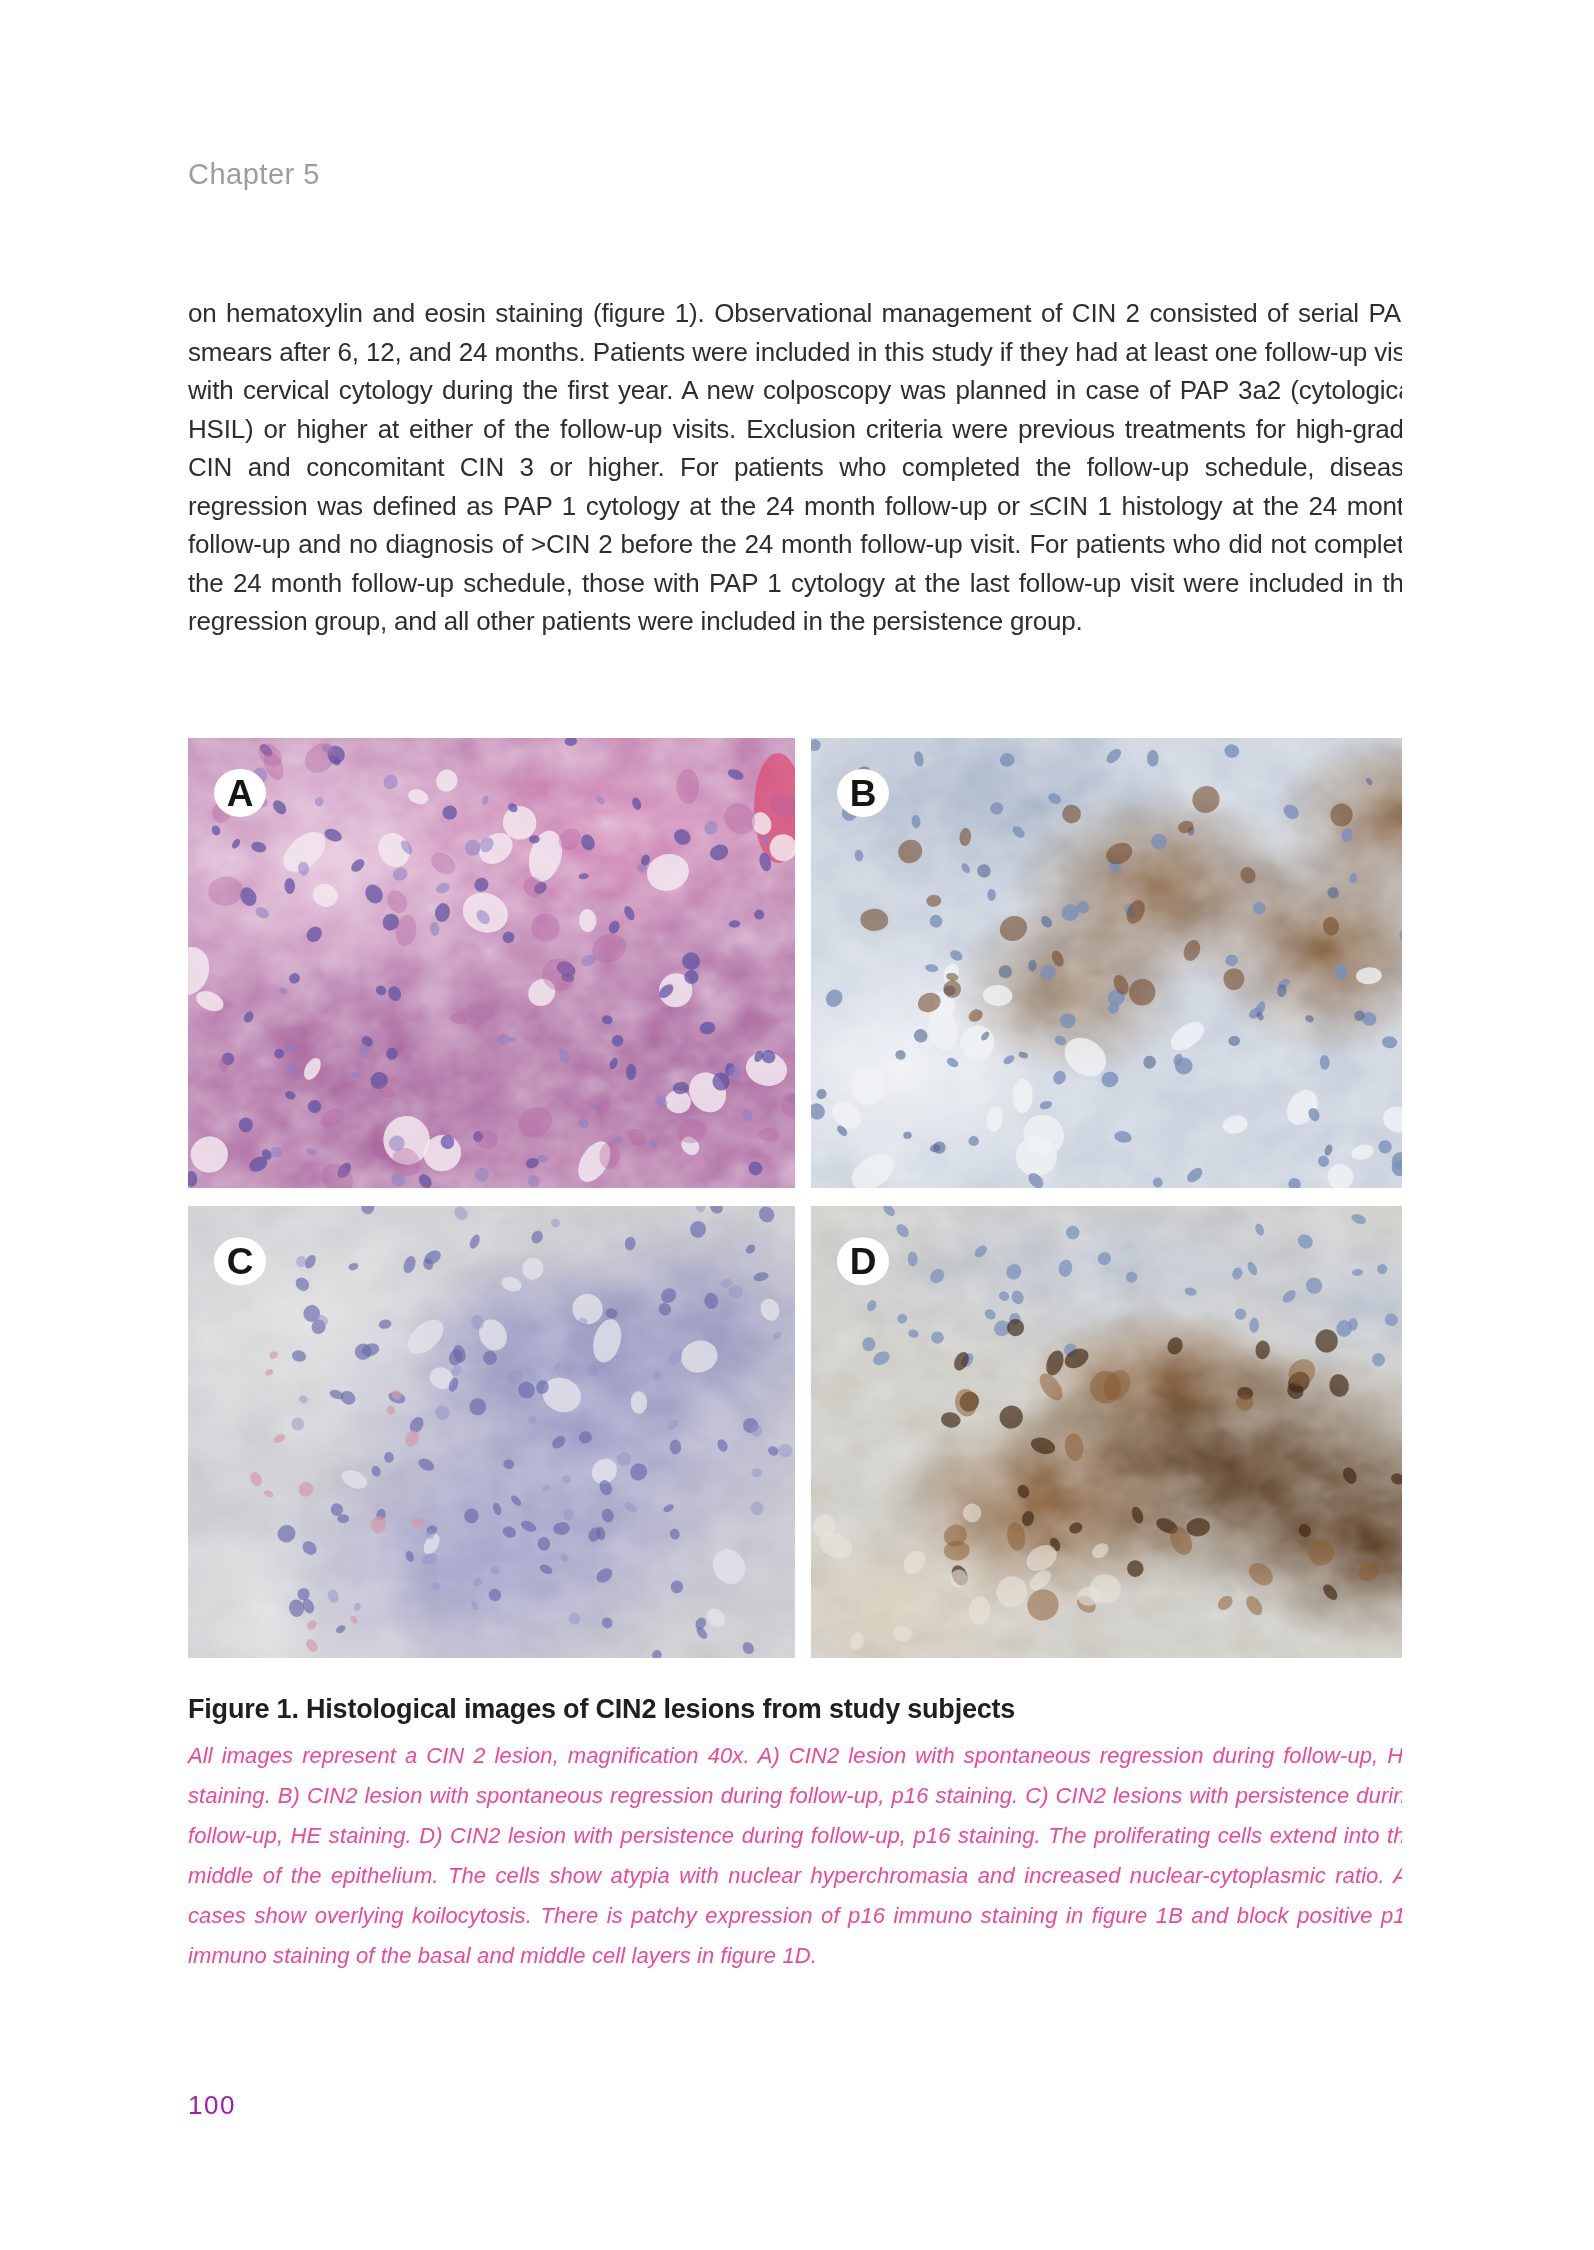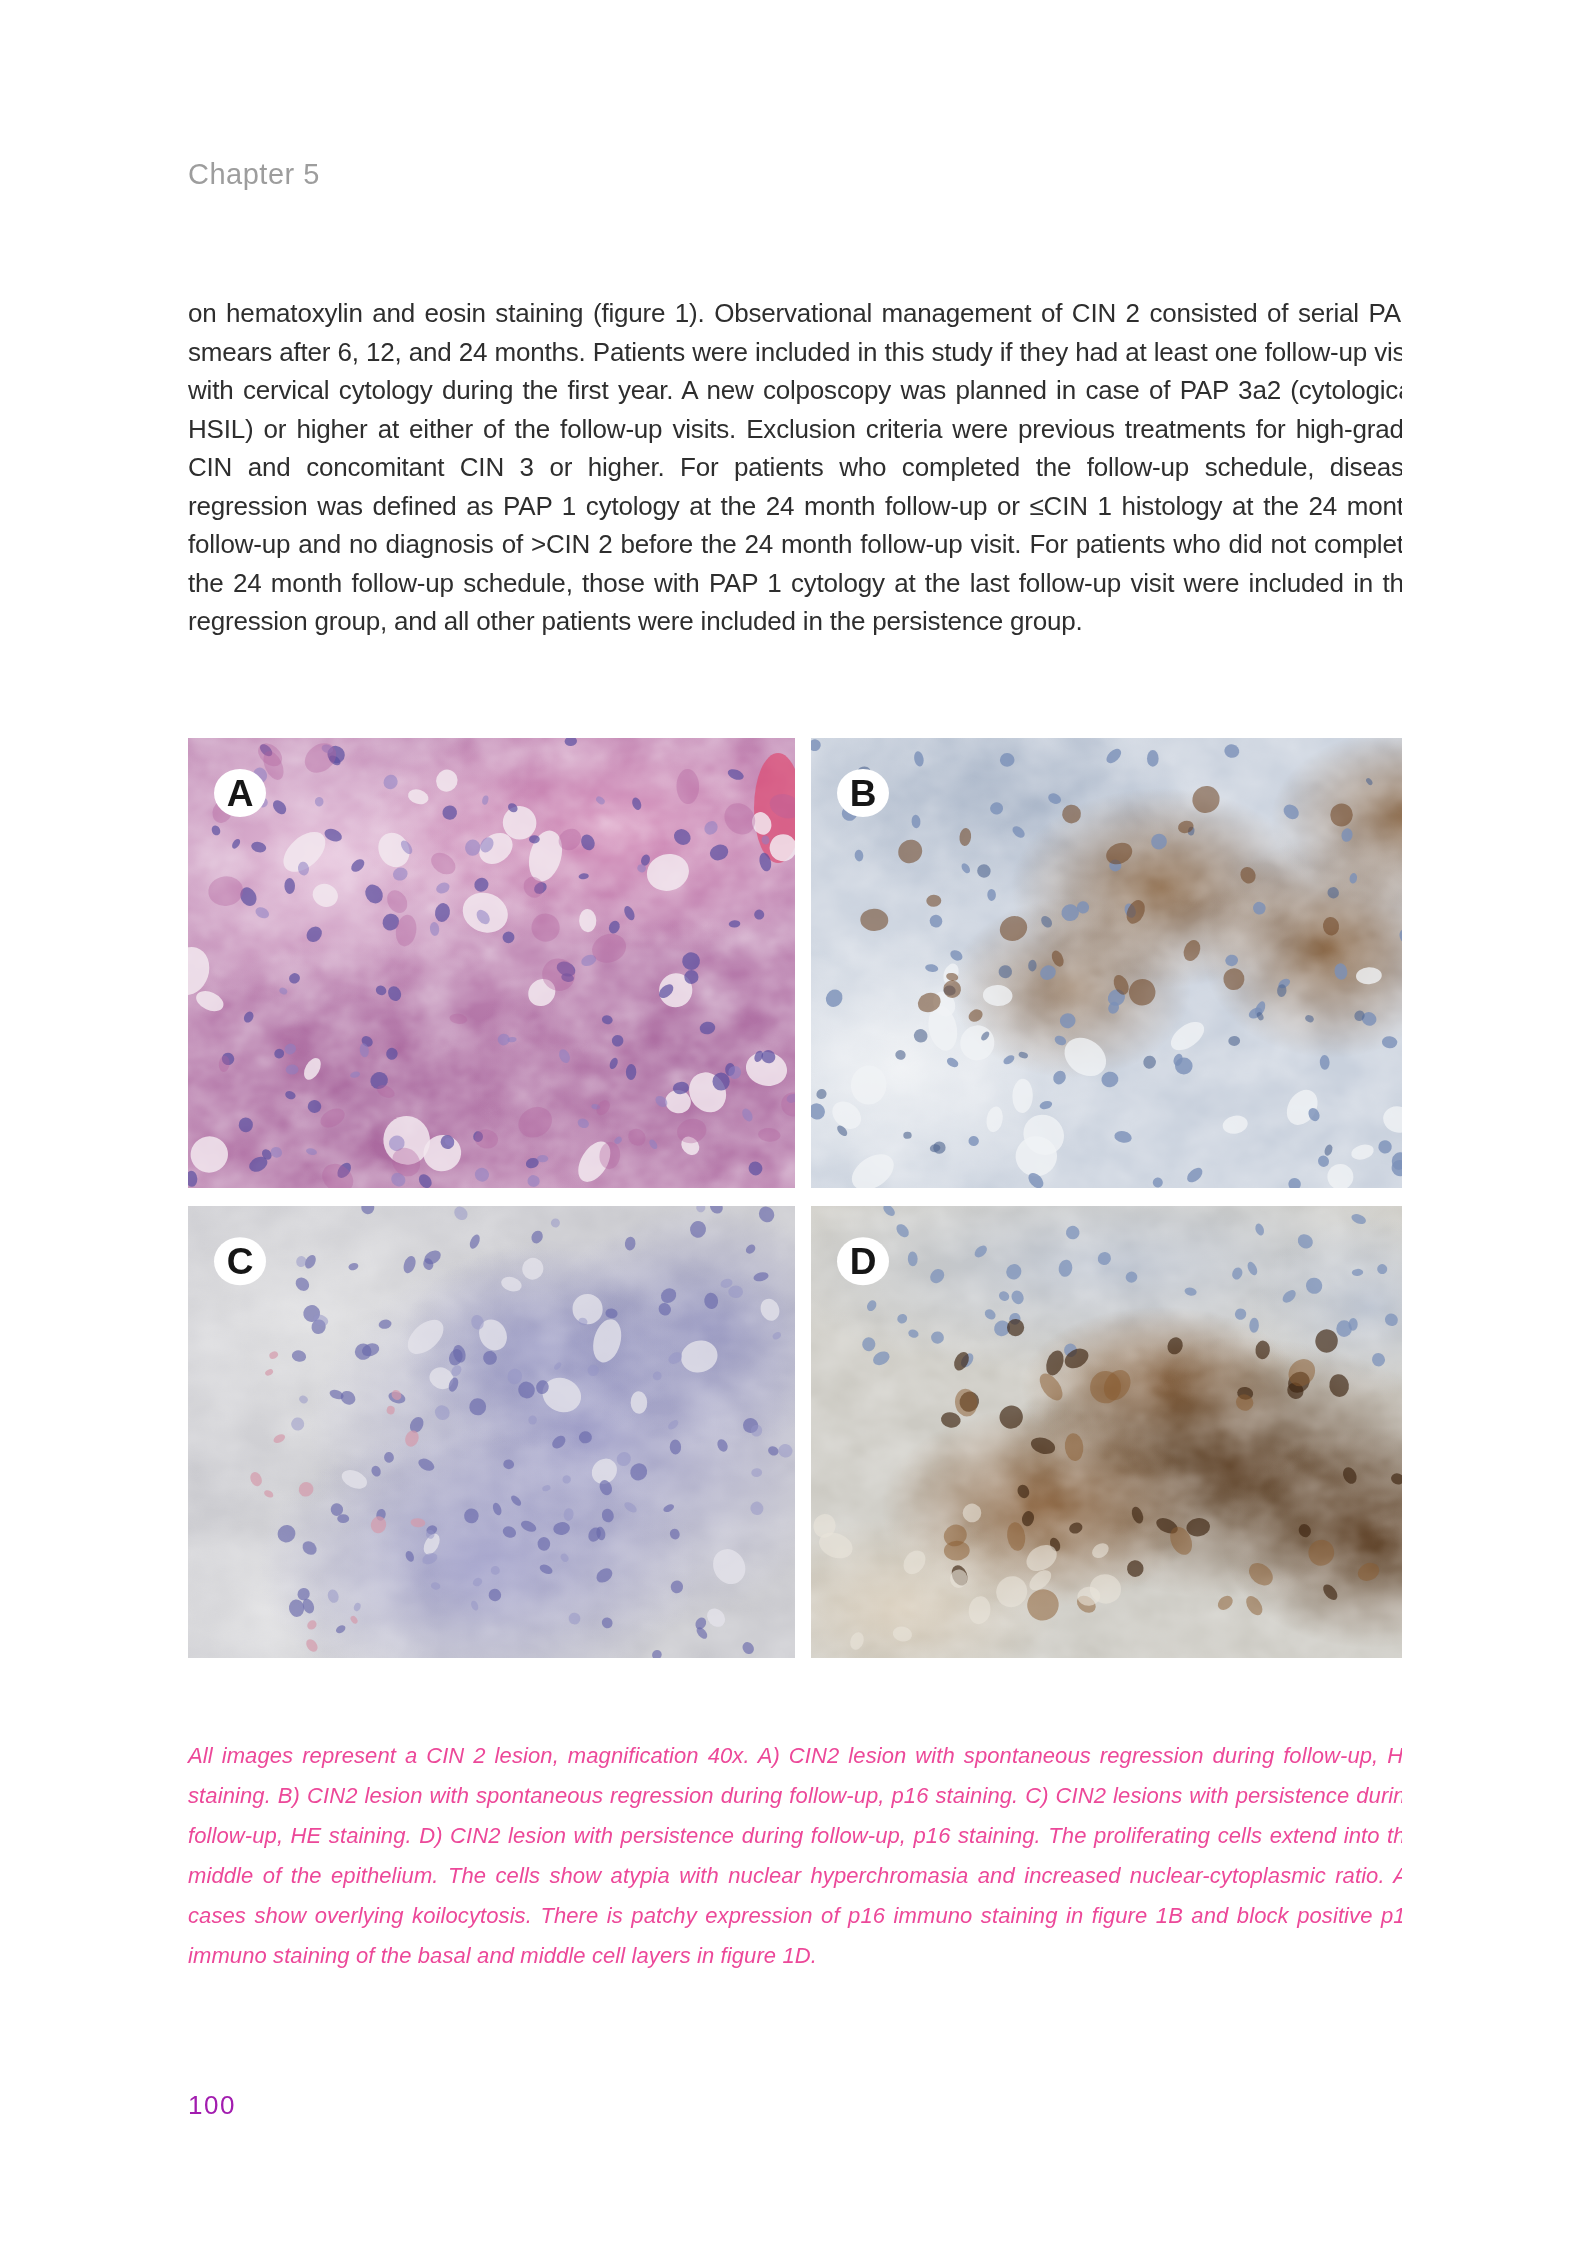--- a/index.html
+++ b/index.html
@@ -744,17 +744,18 @@
           <ellipse cx="230.6" cy="350.5" rx="16.2" ry="11.6" fill="#e9e4da" opacity="0.6" transform="rotate(149 230.6 350.5)"></ellipse>
           <g class="plabel">
           <ellipse cx="52" cy="55" rx="26" ry="24" fill="#ffffff"></ellipse>
           <text x="52" y="68" text-anchor="middle" class="plabel-text">D</text>
         </g>
       </svg>
     </div>
 
   </div>
 
+  <div class="caption-title">Figure 1. Histological images of CIN2 lesions from study subjects</div>
   <div class="caption-text">All images represent a CIN 2 lesion, magnification 40x. A) CIN2 lesion with spontaneous regression during follow-up, HE staining. B) CIN2 lesion with spontaneous regression during follow-up, p16 staining. C) CIN2 lesions with persistence during follow-up, HE staining. D) CIN2 lesion with persistence during follow-up, p16 staining. The proliferating cells extend into the middle of the epithelium. The cells show atypia with nuclear hyperchromasia and increased nuclear-cytoplasmic ratio. All cases show overlying koilocytosis. There is patchy expression of p16 immuno staining in figure 1B and block positive p16 immuno staining of the basal and middle cell layers in figure 1D.</div>
 
   <div class="page-number">100</div>
 
 </div>
 
 </body></html>

